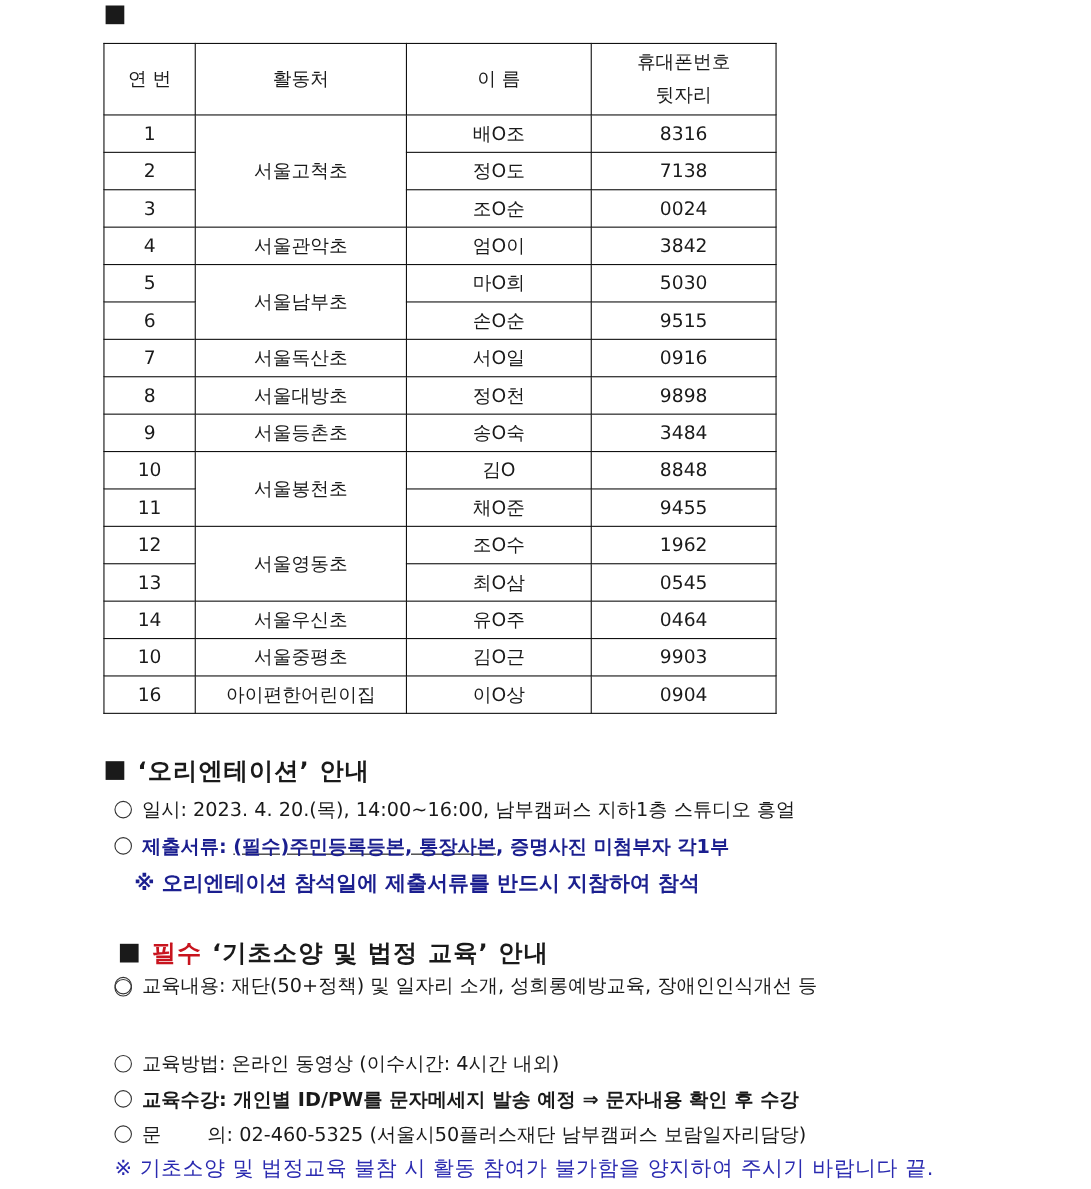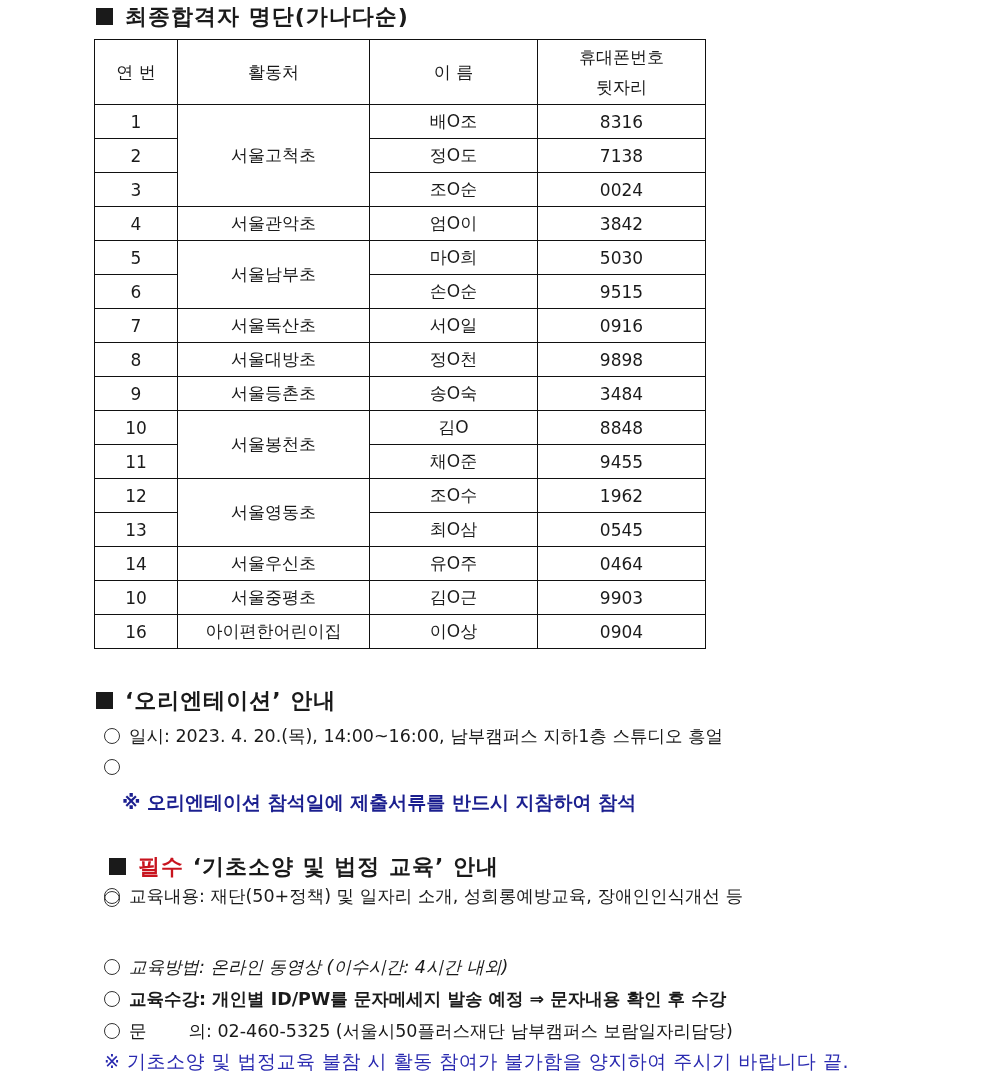--- a/index.html
+++ b/index.html
@@ -81,21 +81,21 @@
     .navy { color: #1b1f8f; font-weight: bold; }
     .navy u { text-decoration-color: #111; }
     .note-navy { position: absolute; left: 122px; font-size: 19px; color: #1b1f8f; font-weight: bold; white-space: nowrap; }
     .note-blue { position: absolute; left: 104px; font-size: 19px; color: #2a2ab0; white-space: nowrap; letter-spacing: 0.5px; }
     .lab-gap { display: inline-block; width: 42px; }
   </style>
 </head>
 <body>
 
 <div class="heading" style="top:2px;">
-  <span class="sq"></span><span>최종합격자 명단(가나다순)</span>
+  <span class="sq"></span>
 </div>
 
 <table class="roster">
   <thead>
     <tr>
       <th class="c1"><span>연 번</span></th>
       <th class="c2"><span>활동처</span></th>
       <th class="c3"><span>이 름</span></th>
       <th class="c4"><span>휴대폰번호</span><br><span>뒷자리</span></th>
     </tr>
@@ -197,36 +197,36 @@
 
 <div class="heading" style="top:686px;">
   <span class="sq"></span><span>‘오리엔테이션’ 안내</span>
 </div>
 
 <div class="line" style="top:724px;">
   <span class="bullet"></span><span>일시: 2023. 4. 20.(목), 14:00~16:00, 남부캠퍼스 지하1층 스튜디오 흥얼</span>
 </div>
 
 <div class="line" style="top:757px;">
-  <span class="bullet"></span>
+  <span class="bullet"></span><span class="navy"><span>제출서류: </span><u>(필수)주민등록등본, 통장사본</u><span>, 증명사진 미첨부자 각1부</span></span>
 </div>
 
 <div class="note-navy" style="top:790px;">※ 오리엔테이션 참석일에 제출서류를 반드시 지참하여 참석</div>
 
 <div class="heading" style="top:852px;padding-left:13px;">
   <span class="sq"></span><span class="red">필수</span> <span>‘기초소양 및 법정 교육’ 안내</span>
 </div>
 
 <div class="line" style="top:889px;">
   <span class="bullet"></span>
 </div>
 <div class="line" style="top:884px;">
   <span class="bullet"></span><span>교육내용: 재단(50+정책) 및 일자리 소개, 성희롱예방교육, 장애인인식개선 등</span>
 </div>
-<div class="line" style="top:955px;font-style:italic;">
+<div class="line" style="top:955px;">
   <span class="bullet"></span><span>교육방법: 온라인 동영상 (이수시간: 4시간 내외)</span>
 </div>
 <div class="line" style="top:987px;font-weight:bold;">
   <span class="bullet"></span><span>교육수강: 개인별 ID/PW를 문자메세지 발송 예정 ⇒ 문자내용 확인 후 수강</span>
 </div>
 <div class="line" style="top:1019px;">
   <span class="bullet"></span><span>문</span><span class="lab-gap"></span><span>의: 02-460-5325 (서울시50플러스재단 남부캠퍼스 보람일자리담당)</span>
 </div>
 
 <div class="note-blue" style="top:1049px;">※ 기초소양 및 법정교육 불참 시 활동 참여가 불가함을 양지하여 주시기 바랍니다 끝.</div>

